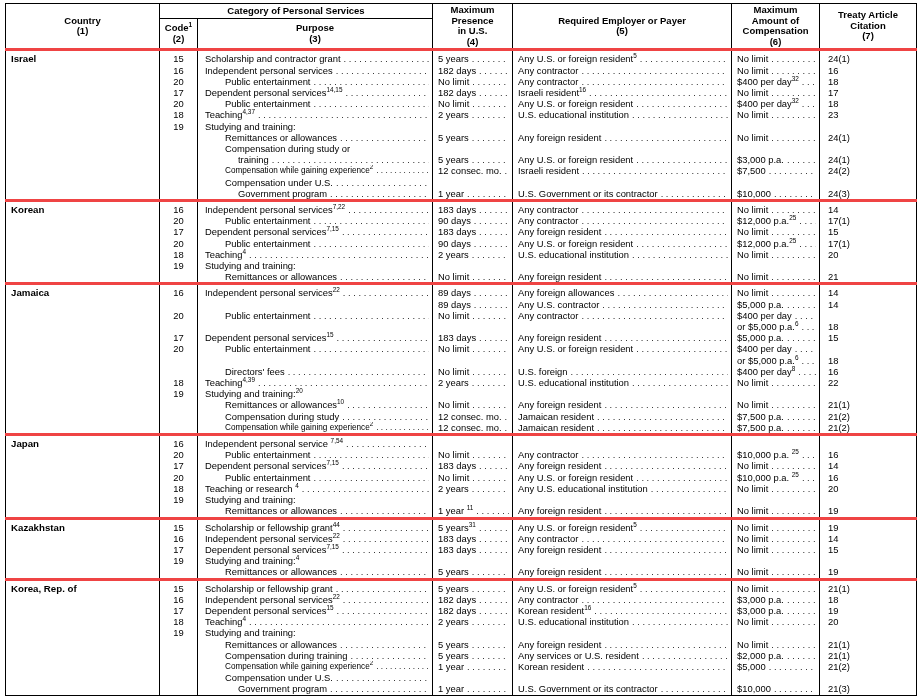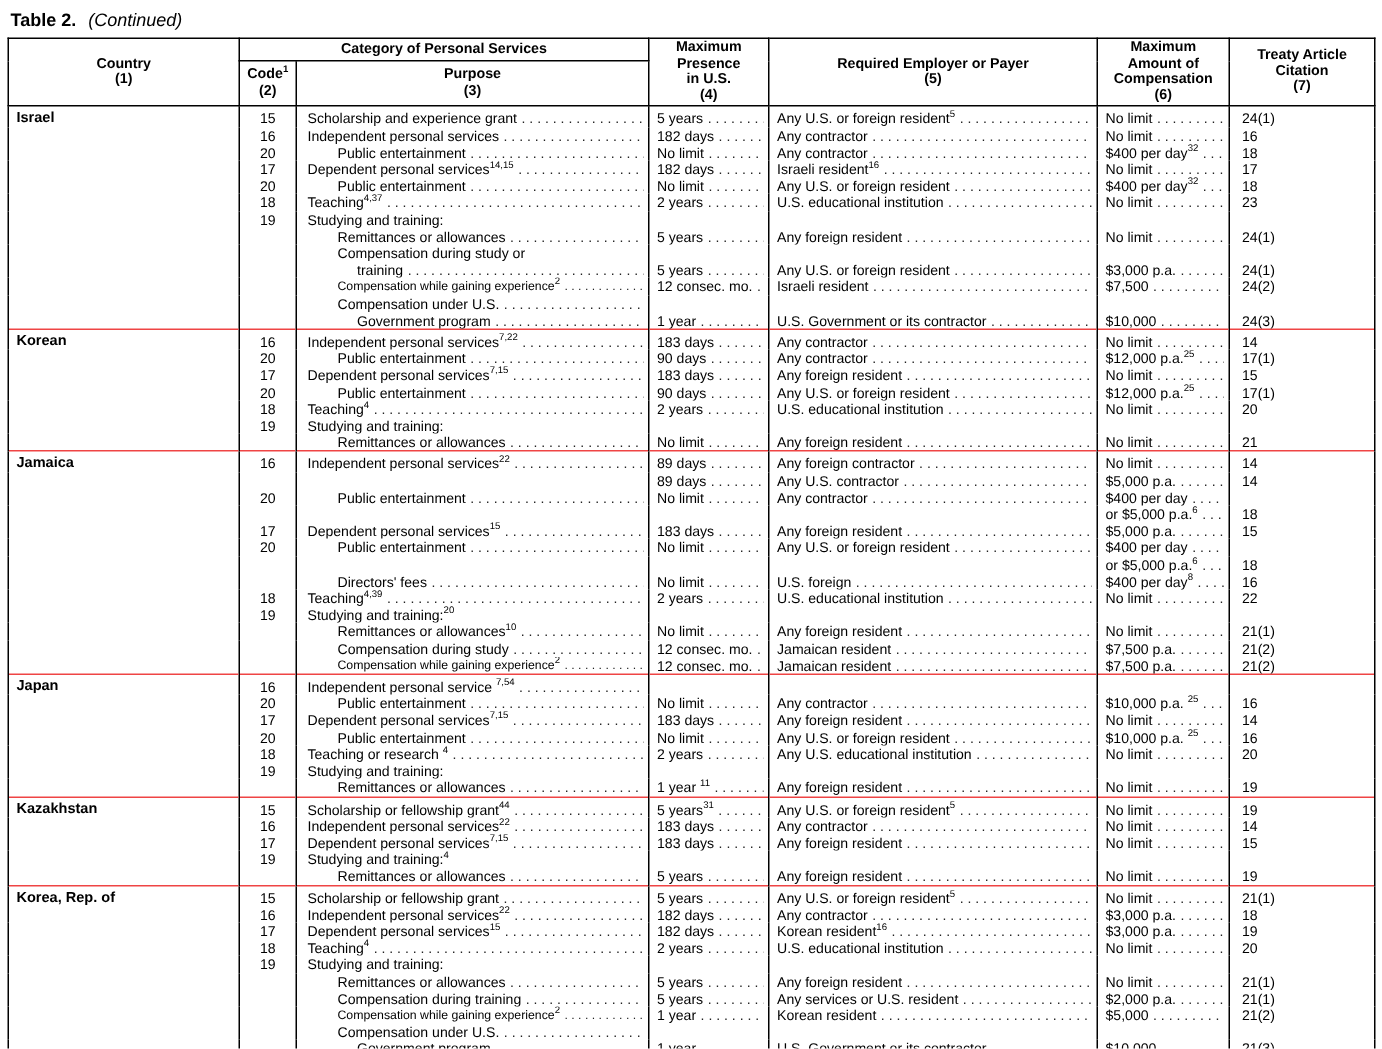--- a/index.html
+++ b/index.html
@@ -6,42 +6,39 @@
   body{width:921px;height:699px;overflow:hidden;font-family:"Liberation Sans",sans-serif;color:#000;}
   .page{padding:3px 4px 0 5px;}
   .title{font-size:12px;margin:3px 0 5px 2px;}
   .title .tb{font-weight:bold;}
   .title .ti{font-style:italic;margin-left:8px;}
   table{border-collapse:collapse;table-layout:fixed;width:911px;border:1.6px solid #000;}
   thead th{border:1px solid #000;font-weight:bold;text-align:center;vertical-align:middle;
            font-size:9.5px;line-height:10.6px;padding:1px 2px;}
   thead tr.band{height:15px;}
   thead tr.sub{height:30px;}
-  tbody{border-top:1px solid #ef4444;}
+  tbody{border-top:3px solid #ef4444;}
   tbody td{border-left:1px solid #000;border-right:1px solid #000;vertical-align:top;
            font-size:9.4px;line-height:11.2px;padding:0;overflow:hidden;}
   tbody tr{height:11.2px;}
   tbody tr:first-child td{padding-top:2px;}
   td.country{font-weight:bold;font-size:9.7px;padding-left:5px;}
   td.code{text-align:center;}
   td.cite{padding-left:8px;}
   .fx{display:flex;align-items:baseline;padding-left:5px;padding-right:3px;white-space:nowrap;overflow:hidden;}
   .tx{white-space:nowrap;}
   .sm{font-size:8.2px;}
   .lead{flex:1 1 auto;overflow:hidden;white-space:nowrap;padding-left:3px;color:#222;}
   .lead::before{content:".  .  .  .  .  .  .  .  .  .  .  .  .  .  .  .  .  .  .  .  .  .  .  .  .  .  .  .  .  .  .  .  .  .  .  .  .  .  .  .  .  .  .  .  .  .  .  .  .  .  .  .  .  .  .";}
   sup{font-size:6.4px;vertical-align:super;line-height:0;}
 </style>
 </head>
 <body>
 
 <div class="page">
-  <div class="title">
-    <span class="tb">Table 2.</span><span class="ti">(Continued)</span>
-  </div>
 
   <table>
     <colgroup>
       <col style="width:154px">
         <col style="width:38px">
         <col style="width:235px">
       <col style="width:80px">
         <col style="width:219px">
         <col style="width:88px">
         <col style="width:97px">
@@ -59,21 +56,21 @@
         <th>Code<sup>1</sup><br>(2)</th>
         <th>Purpose<br>(3)</th>
       </tr>
     </thead>
   <tbody>
         <tr>
           <td class="country" rowspan="13">Israel</td>
           <td class="code">15</td>
           <td class="purpose">
             <div class="fx" style="padding-left: 7px;">
-              <span class="tx">Scholarship and experience grant</span>
+              <span class="tx">Scholarship and contractor grant</span>
               <span class="lead"></span>
             </div>
           </td>
           <td class="presence">
             <div class="fx">
               <span class="tx">5 years</span>
               <span class="lead"></span>
             </div>
           </td>
           <td class="employer">
@@ -574,21 +571,21 @@
             </div>
           </td>
           <td class="presence">
             <div class="fx">
               <span class="tx">89 days</span>
               <span class="lead"></span>
             </div>
           </td>
           <td class="employer">
             <div class="fx">
-              <span class="tx">Any foreign contractor</span>
+              <span class="tx">Any foreign allowances</span>
               <span class="lead"></span>
             </div>
           </td>
           <td class="comp">
             <div class="fx">
               <span class="tx">No limit</span>
               <span class="lead"></span>
             </div>
           </td>
           <td class="cite">14</td>

